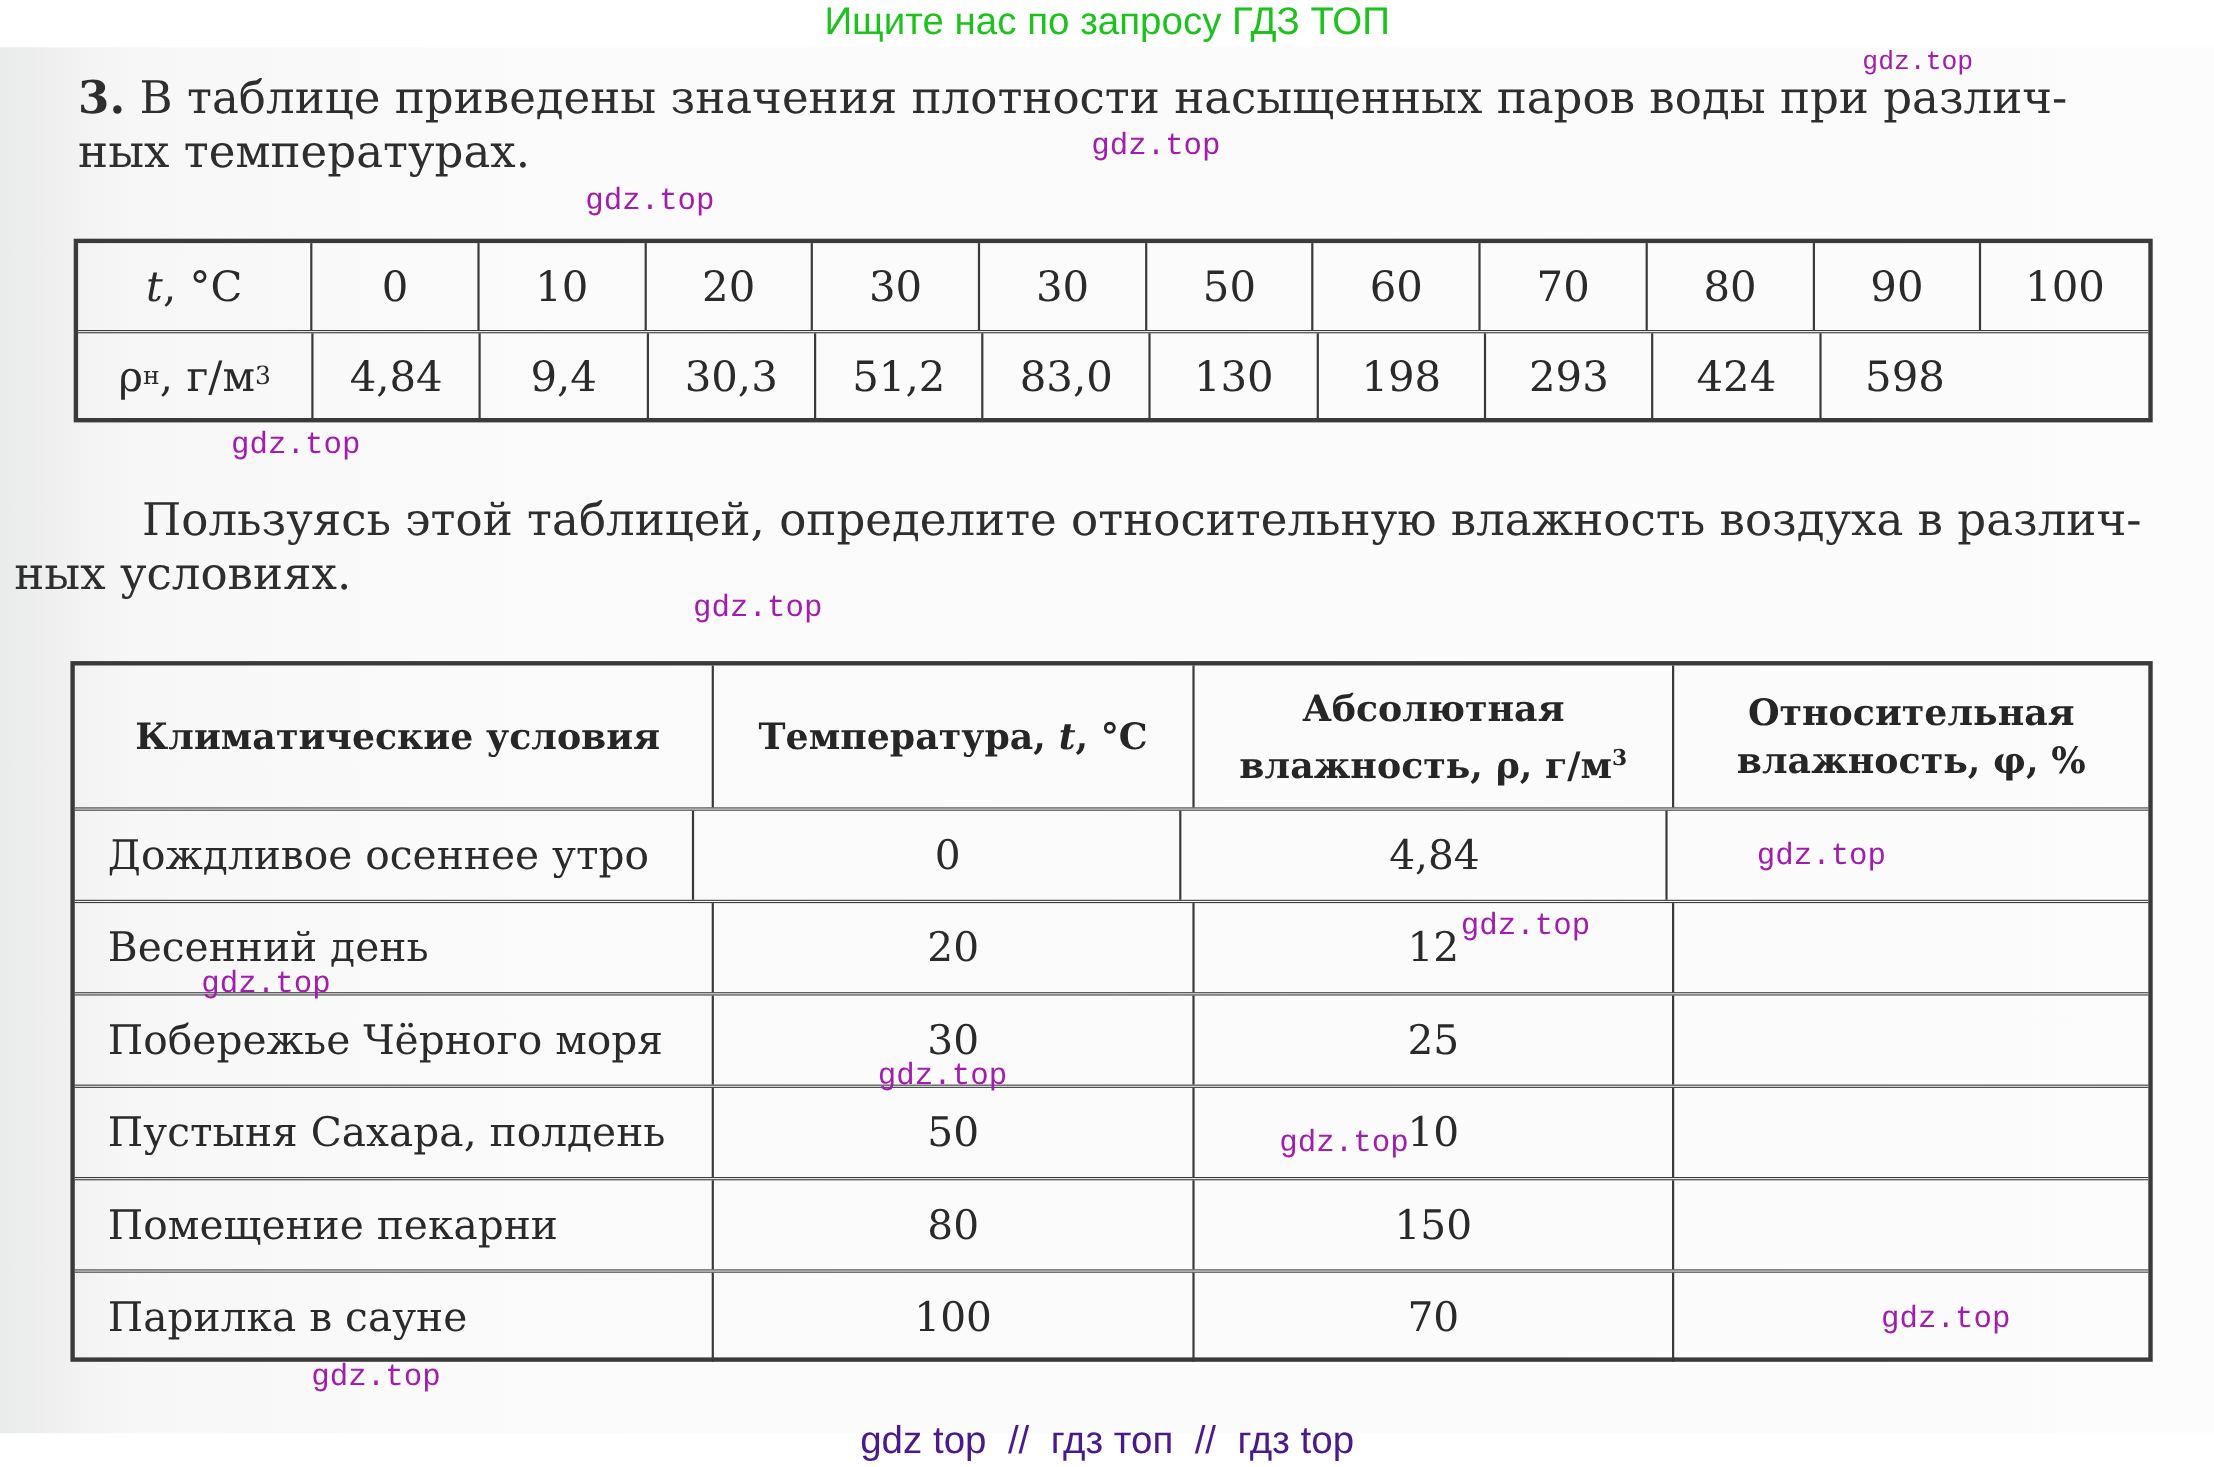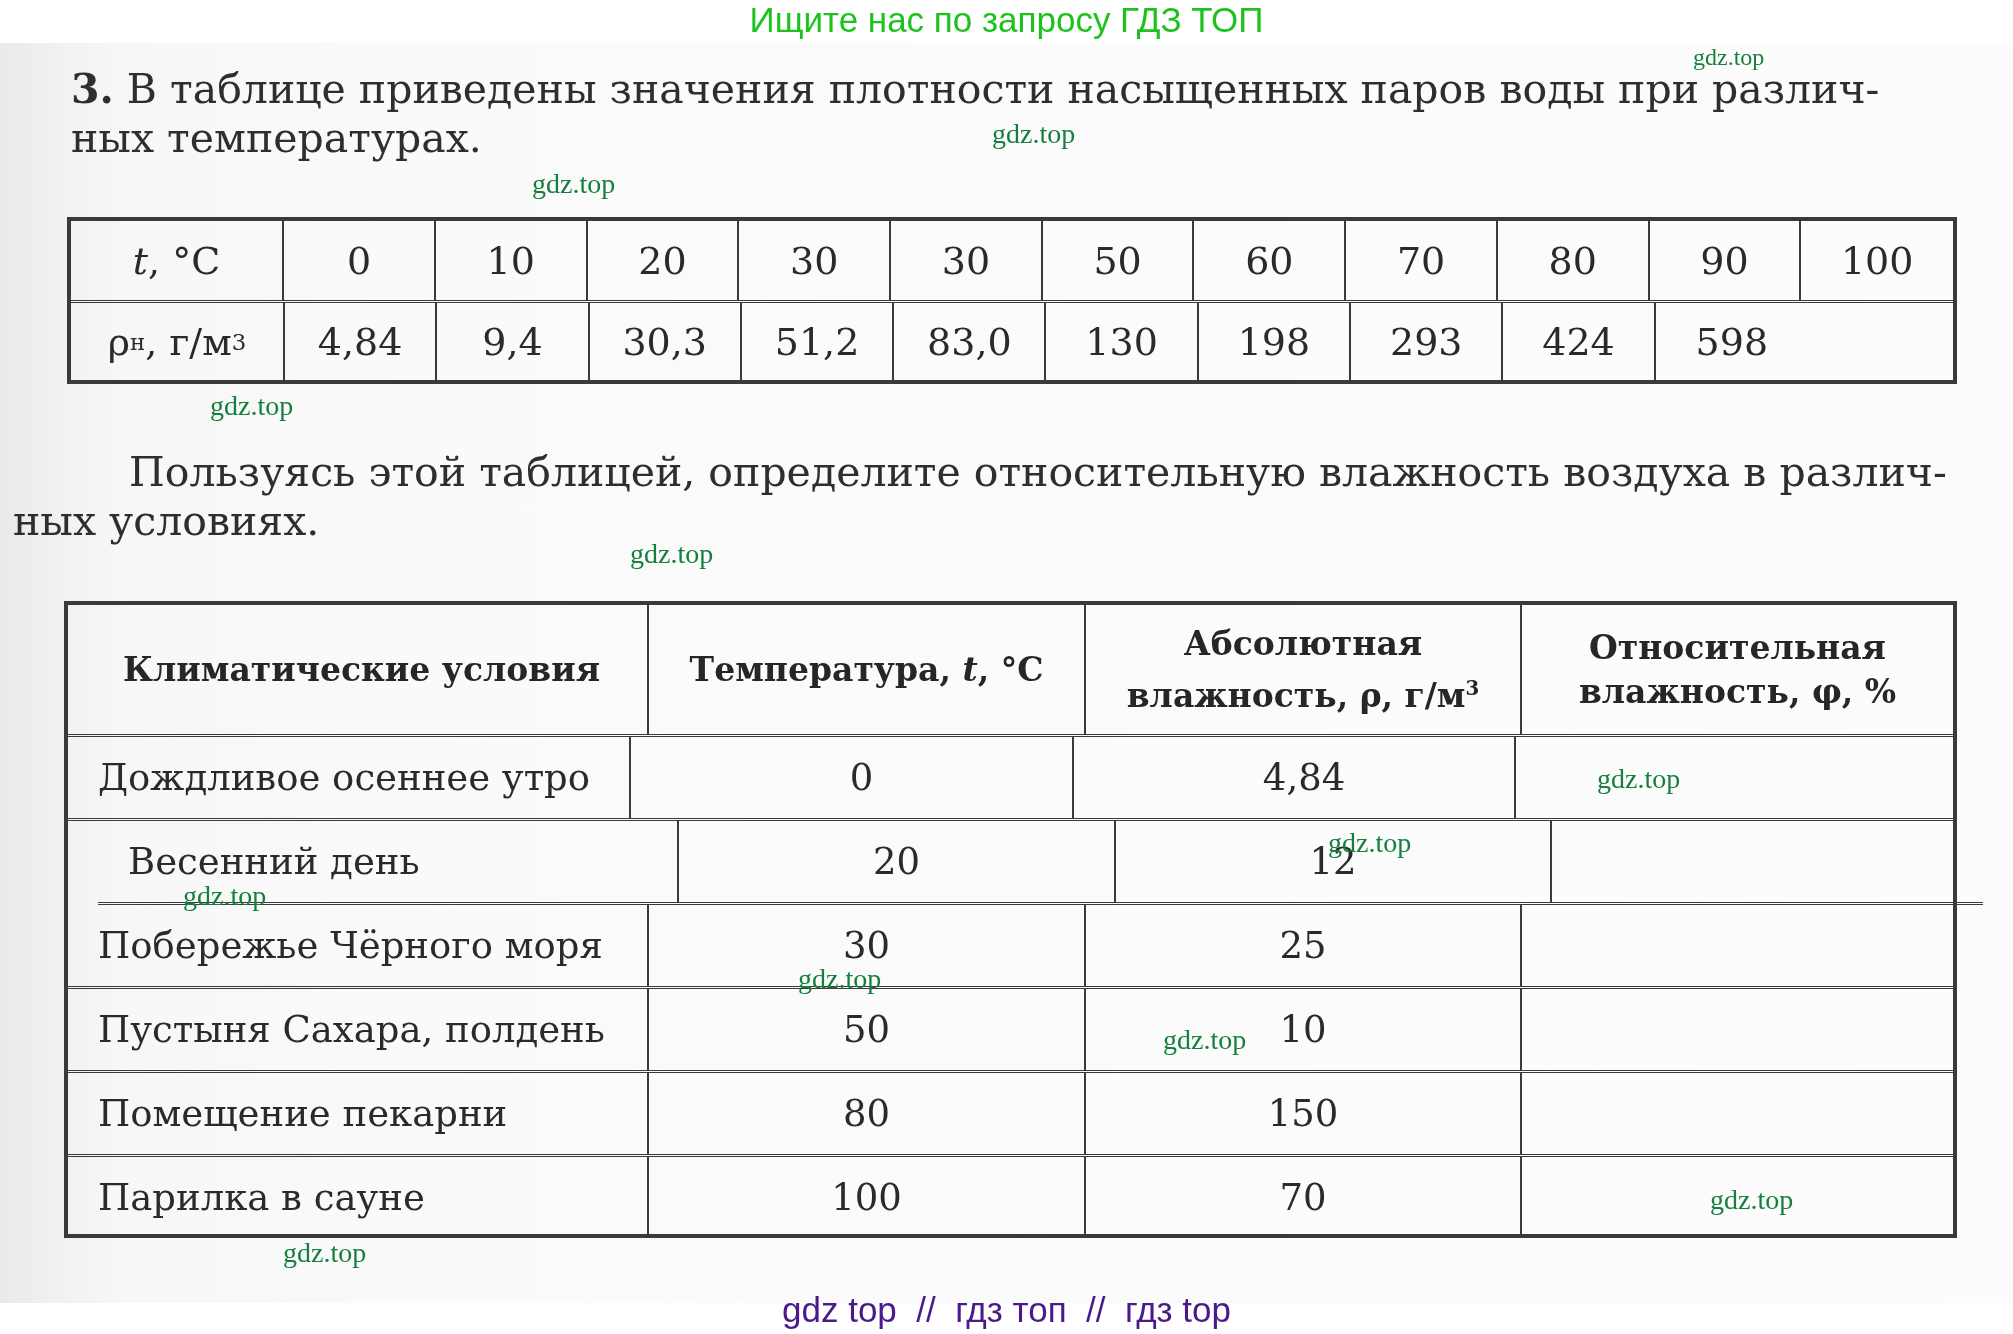--- a/index.html
+++ b/index.html
@@ -2,21 +2,21 @@
 <html><head>
 <meta charset="utf-8">
 <style>
   html,body{margin:0;padding:0;}
   body{width:2013px;height:1334px;position:relative;overflow:hidden;background:#ffffff;
        font-family:"DejaVu Serif","Liberation Serif",serif;color:#2b2b2b;}
   .page{position:absolute;left:0;top:43px;width:2013px;height:1260px;
         background:linear-gradient(90deg,#e9eaea 0px,#f1f1f1 60px,#f7f7f7 120px,#fafafa 400px,#fcfcfc 100%);}
   .banner{position:absolute;top:0;left:0;width:2013px;height:43px;text-align:center;
           font-family:"Liberation Sans","DejaVu Sans",sans-serif;font-size:35px;line-height:40px;color:#1ec21e;}
-  .wm{position:absolute;font-family:Liberation Serif, serif;font-size:28px;color:#15803d;}
+  .wm{position:absolute;font-family:Liberation Mono, monospace;font-size:28px;color:#a21caf;}
   .para{position:absolute;left:71px;width:1890px;font-size:41px;line-height:49px;color:#2e2e2e;text-align:justify;text-align-last:left;}
   .para b{font-weight:bold;}
   .t1{position:absolute;left:67px;top:217px;width:1890px;height:167px;border:4px solid #3a3a3a;box-sizing:border-box;}
   .t1 .row{position:absolute;left:0;width:100%;display:flex;}
   .t1 .r1{top:0;height:79px;border-bottom:3px double #3a3a3a;}
   .t1 .r2{top:82px;height:77px;}
   .t1 .cell{display:flex;align-items:center;justify-content:center;border-right:2px solid #3a3a3a;
             font-size:38px;color:#2a2a2a;box-sizing:border-box;}
   .t1 .cell:last-child{border-right:none;}
   .t1 .hdr{width:214px;}
@@ -113,21 +113,21 @@
       </div>
     </div>
   </div>
 
   <div class="row sep" style="top:132px;height:84px;gap:20px;">
     <div class="cell c1">Дождливое осеннее утро</div>
     <div class="cell c2">0</div>
     <div class="cell c3">4,84</div>
     <div class="cell c4"></div>
   </div>
-  <div class="row sep" style="top:216px;height:84px;margin-left:30px;">
+  <div class="row sep" style="top:216px;height:84px;">
     <div class="cell c1">Весенний день</div>
     <div class="cell c2">20</div>
     <div class="cell c3">12</div>
     <div class="cell c4"></div>
   </div>
   <div class="row sep" style="top:300px;height:84px;">
     <div class="cell c1">Побережье Чёрного моря</div>
     <div class="cell c2">30</div>
     <div class="cell c3">25</div>
     <div class="cell c4"></div>

